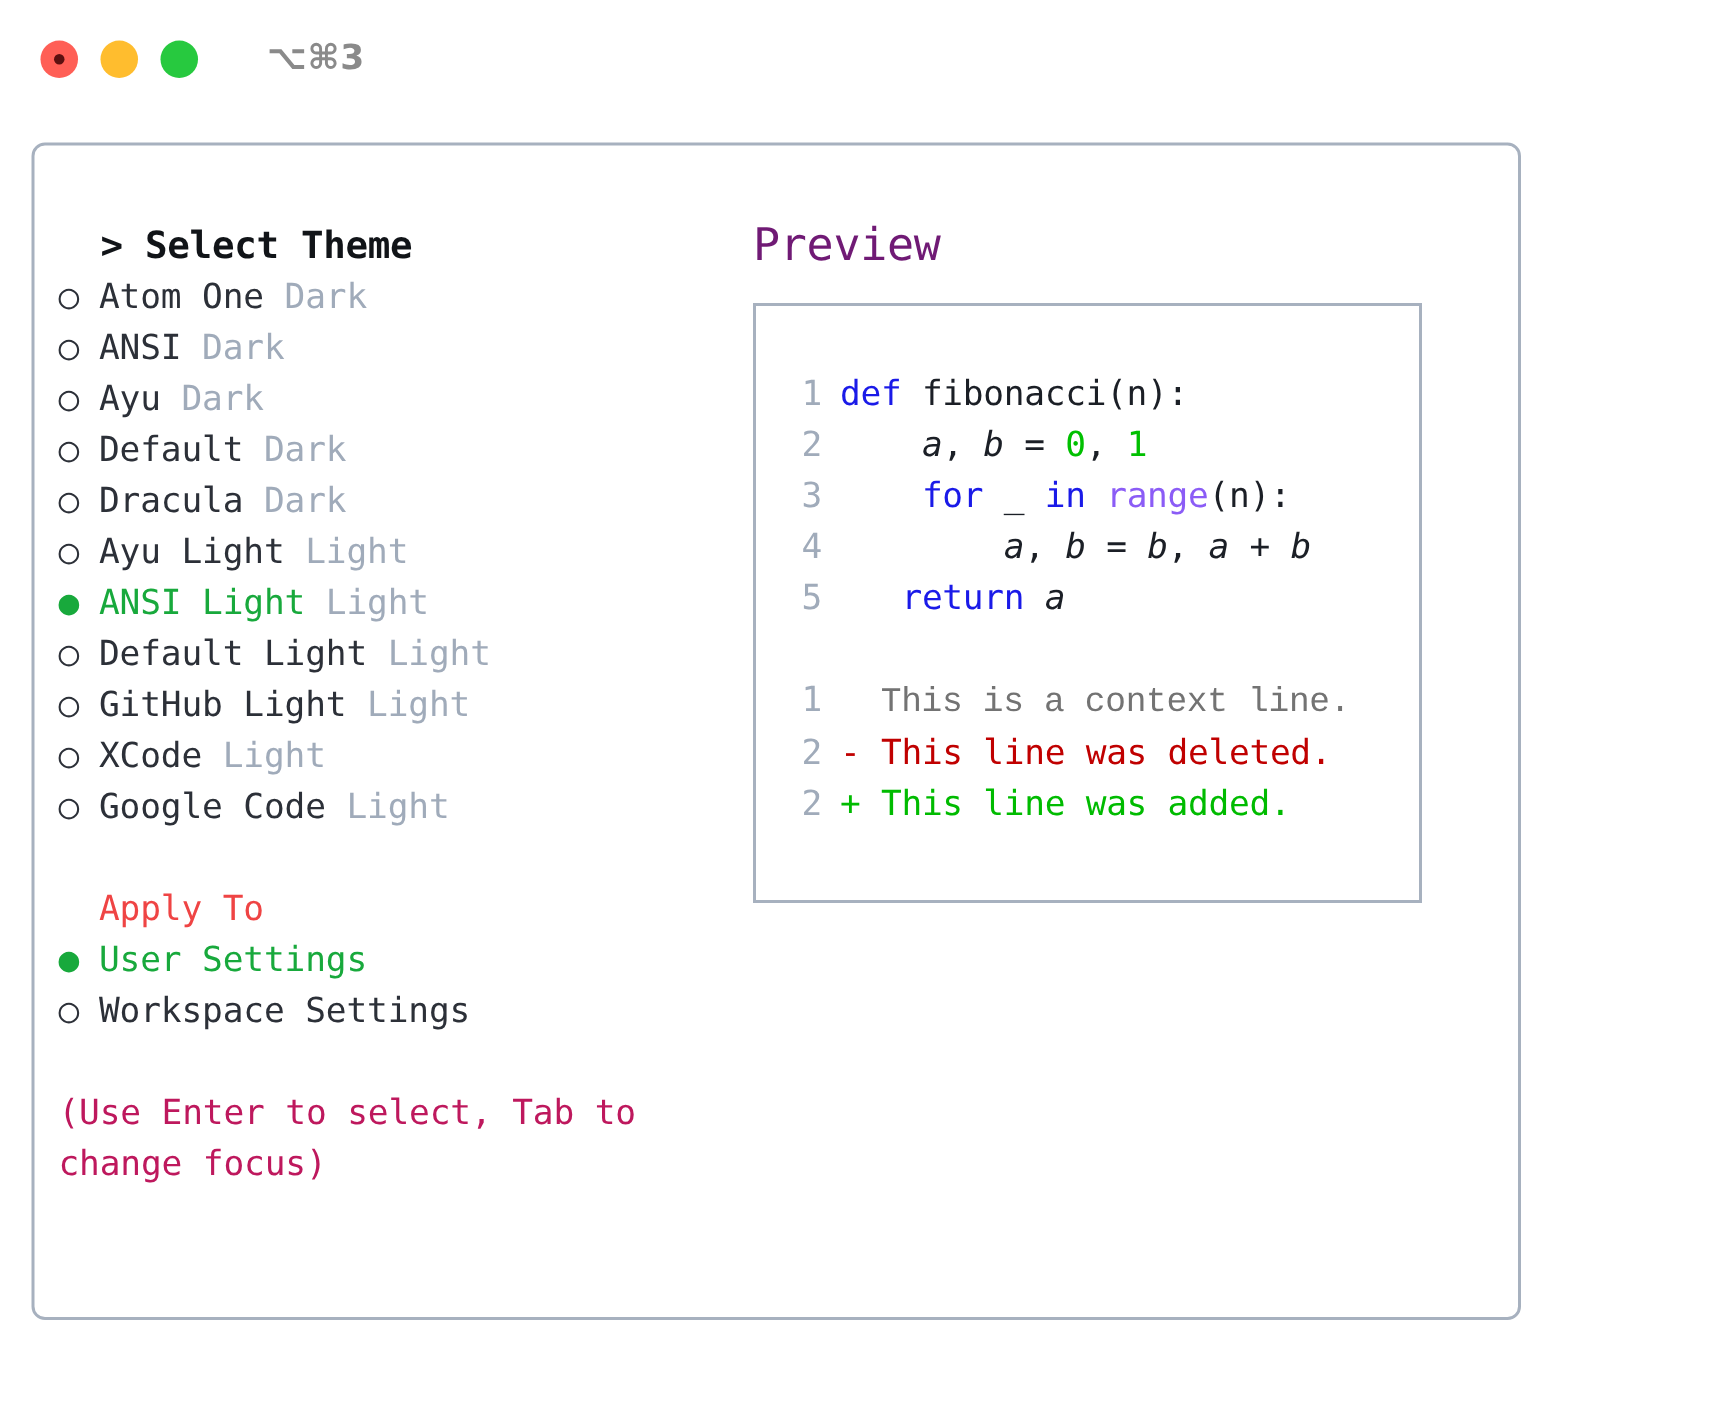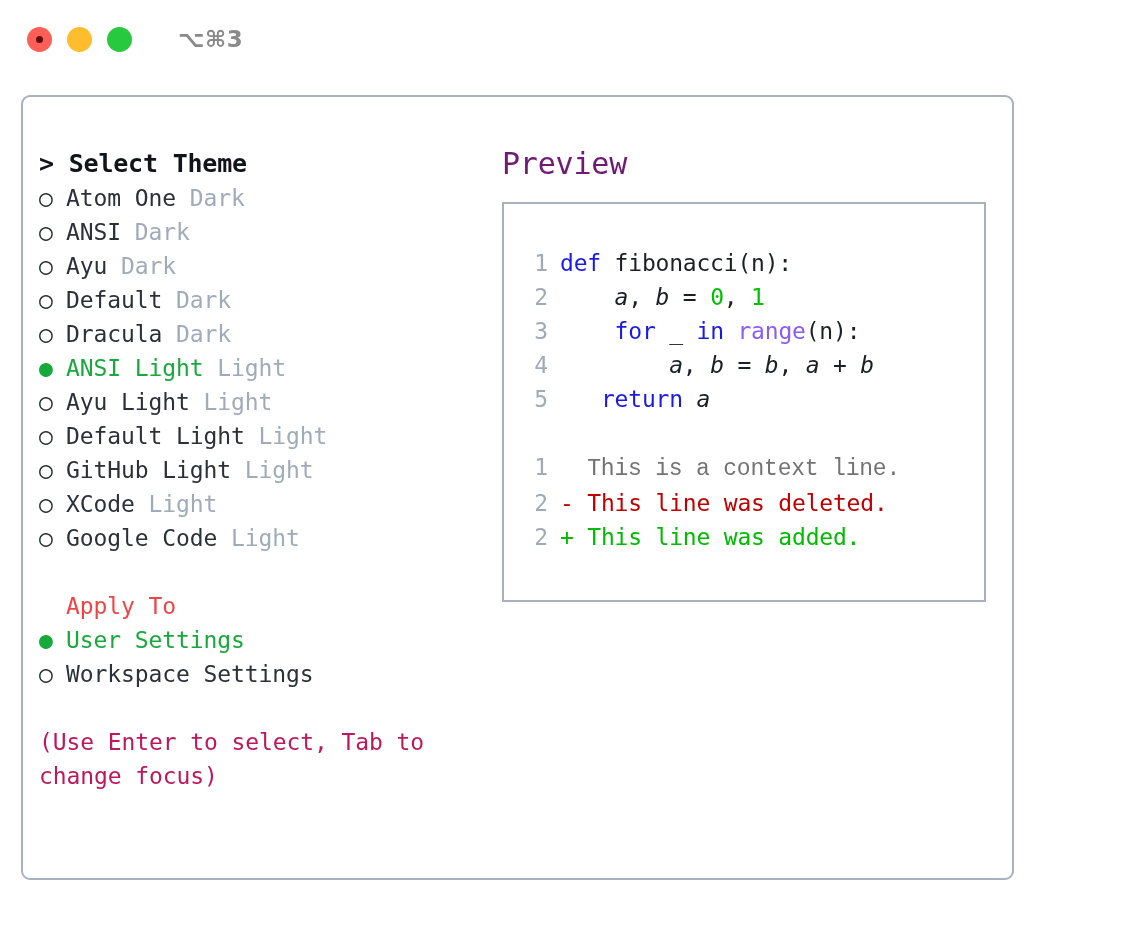--- a/index.html
+++ b/index.html
@@ -98,20 +98,21 @@
     width: 500px;
   }
 
   .heading {
     font-size: 25px;
     font-weight: bold;
     color: #111418;
     line-height: 34px;
     white-space: pre;
     letter-spacing: -0.2px;
+    margin-left: 28px;
   }
 
   .opt {
     font-size: 23px;
     line-height: 34px;
     color: #2c3038;
     white-space: pre;
     letter-spacing: -0.1px;
   }
   .opt .marker { display: inline-block; width: 27px; }
@@ -146,21 +147,21 @@
   .preview-title {
     font-size: 30px;
     font-weight: normal;
     color: #701a75;
     line-height: 34px;
     white-space: pre;
     letter-spacing: -0.2px;
   }
   .preview-box {
     margin-top: 21px;
-    width: 484px;
+    width: 446px;
     height: 400px;
     border: 2px solid #a7b1bf;
     box-sizing: border-box;
     background: #ffffff;
     position: relative;
   }
   .code {
     position: absolute;
     left: 18px;
     top: 42px;
@@ -204,22 +205,22 @@
   <div class="panel">
 
     <div class="col-left">
       <div class="heading">&gt; Select Theme</div>
       <div id="theme-list">
           <div class="opt"><span class="marker">○</span><span>Atom One</span><span class="tag"> Dark</span></div>
           <div class="opt"><span class="marker">○</span><span>ANSI</span><span class="tag"> Dark</span></div>
           <div class="opt"><span class="marker">○</span><span>Ayu</span><span class="tag"> Dark</span></div>
           <div class="opt"><span class="marker">○</span><span>Default</span><span class="tag"> Dark</span></div>
           <div class="opt"><span class="marker">○</span><span>Dracula</span><span class="tag"> Dark</span></div>
+          <div class="opt"><span class="marker">○</span><span>Ayu Light</span><span class="tag"> Light</span></div>
           <div class="opt selected"><span class="marker">●</span><span>ANSI Light</span><span class="tag"> Light</span></div>
-          <div class="opt"><span class="marker">○</span><span>Ayu Light</span><span class="tag"> Light</span></div>
           <div class="opt"><span class="marker">○</span><span>Default Light</span><span class="tag"> Light</span></div>
           <div class="opt"><span class="marker">○</span><span>GitHub Light</span><span class="tag"> Light</span></div>
           <div class="opt"><span class="marker">○</span><span>XCode</span><span class="tag"> Light</span></div>
           <div class="opt"><span class="marker">○</span><span>Google Code</span><span class="tag"> Light</span></div>
         </div>
 
       <div class="spacer-sm"></div>
 
       <div class="apply-head">Apply To</div>
       <div id="apply-list">

